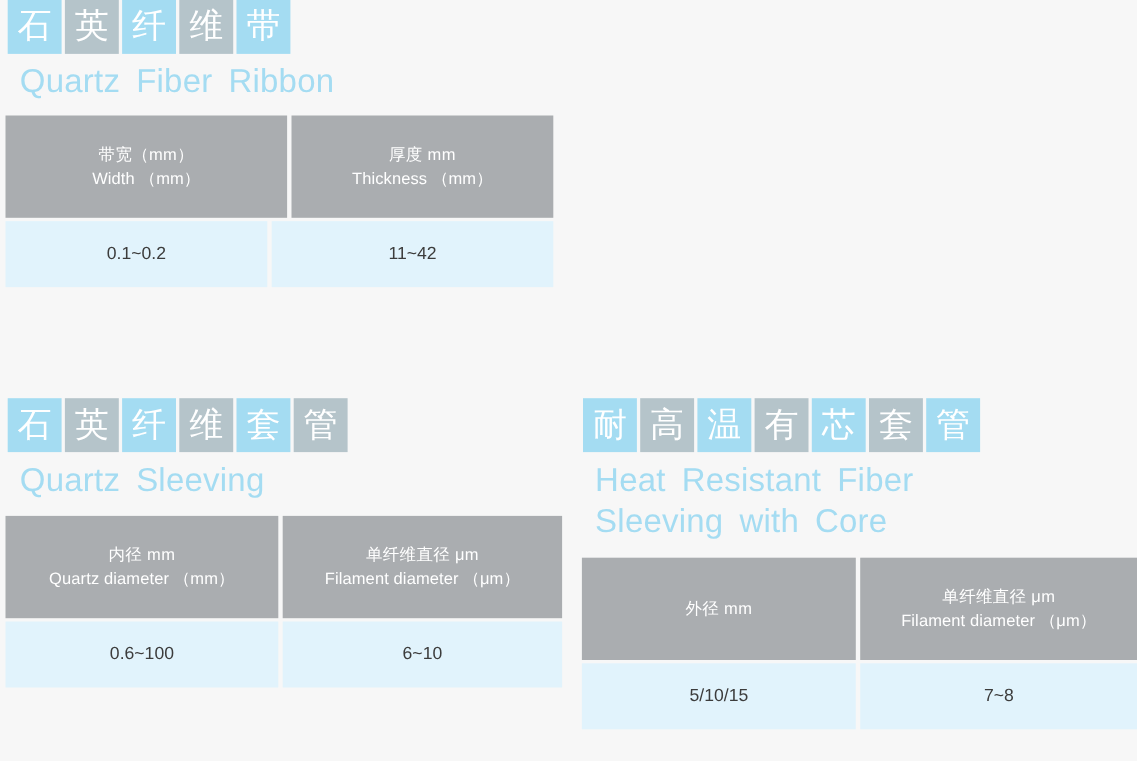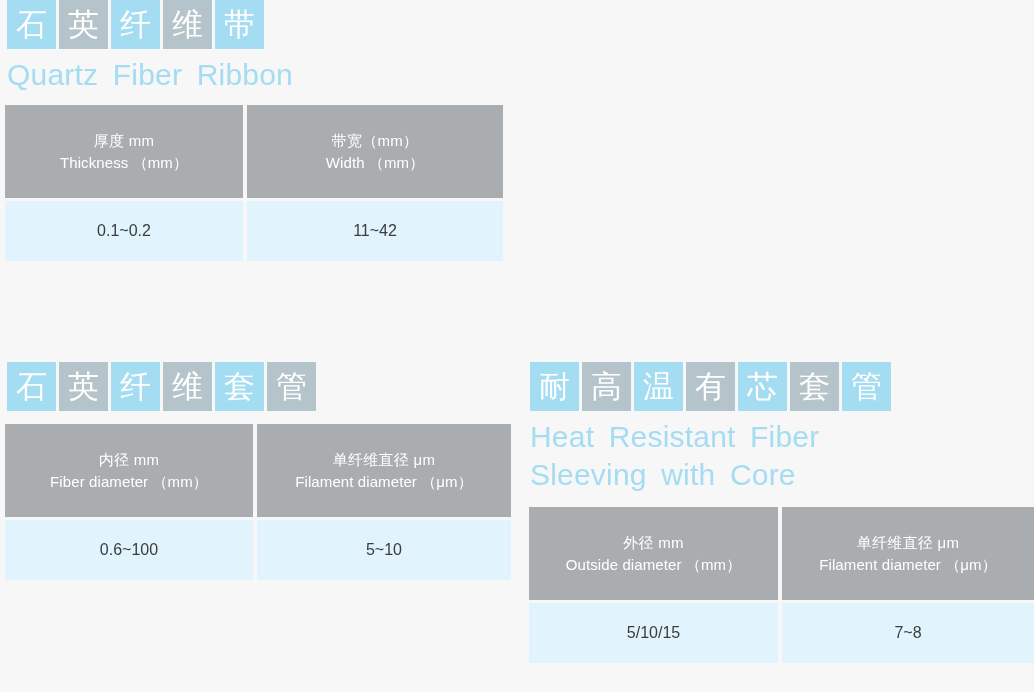--- a/index.html
+++ b/index.html
@@ -52,21 +52,21 @@
     font-family: "DejaVu Sans", "Liberation Sans", sans-serif;
     letter-spacing: 0;
     box-sizing: border-box;
   }
   .cjk-box.tone-blue { background: #a4dcf2; }
   .cjk-box.tone-gray { background: #b5c4ca; }
 
   
   .en-title {
     margin: 0;
-    padding-left: 7px;
+    padding-left: 18px;
     padding-top: 7px;
     font-size: 30px;
     line-height: 38px;
     font-weight: 400;
     color: #a4dcf2;
     word-spacing: 6px;
     letter-spacing: 0.2px;
     white-space: pre-line;
   }
 
@@ -137,27 +137,27 @@
       <span class="cjk-box tone-gray">英</span>
       <span class="cjk-box tone-blue">纤</span>
       <span class="cjk-box tone-gray">维</span>
       <span class="cjk-box tone-blue">带</span>
     </div>
 
     <div class="en-title">Quartz Fiber Ribbon</div>
 
     <div class="spec-table" id="table-ribbon">
       <div class="spec-row head-row">
+        <div class="spec-cell head col-1">
+          <span class="cell-line-cn">带宽（mm）</span>
+          <span class="cell-line-en">Width （mm）</span>
+        </div>
         <div class="spec-cell head col-0">
           <span class="cell-line-cn">厚度 mm</span>
           <span class="cell-line-en">Thickness （mm）</span>
-        </div>
-        <div class="spec-cell head col-1">
-          <span class="cell-line-cn">带宽（mm）</span>
-          <span class="cell-line-en">Width （mm）</span>
         </div>
       </div>
       <div class="spec-row body-row">
         <div class="spec-cell body col-0">0.1~0.2</div>
         <div class="spec-cell body col-1">11~42</div>
       </div>
     </div>
 
   </div>
 
@@ -165,35 +165,36 @@
 
     <div class="cjk-title">
       <span class="cjk-box tone-blue">石</span>
       <span class="cjk-box tone-gray">英</span>
       <span class="cjk-box tone-blue">纤</span>
       <span class="cjk-box tone-gray">维</span>
       <span class="cjk-box tone-blue">套</span>
       <span class="cjk-box tone-gray">管</span>
     </div>
 
+    <div class="en-title">Quartz Sleeving</div>
 
     <div class="spec-table" id="table-sleeving">
       <div class="spec-row head-row">
         <div class="spec-cell head col-0">
           <span class="cell-line-cn">内径 mm</span>
-          <span class="cell-line-en">Fiber diameter （mm）</span>
+          <span class="cell-line-en">Quartz diameter （mm）</span>
         </div>
         <div class="spec-cell head col-1">
           <span class="cell-line-cn">单纤维直径 μm</span>
           <span class="cell-line-en">Filament diameter （μm）</span>
         </div>
       </div>
       <div class="spec-row body-row">
         <div class="spec-cell body col-0">0.6~100</div>
-        <div class="spec-cell body col-1">5~10</div>
+        <div class="spec-cell body col-1">6~10</div>
       </div>
     </div>
 
   </div>
 
   <div class="section" id="section-core">
 
     <div class="cjk-title">
       <span class="cjk-box tone-blue">耐</span>
       <span class="cjk-box tone-gray">高</span>
@@ -204,21 +205,20 @@
       <span class="cjk-box tone-blue">管</span>
     </div>
 
     <div class="en-title">Heat Resistant Fiber
 Sleeving with Core</div>
 
     <div class="spec-table" id="table-core">
       <div class="spec-row head-row">
         <div class="spec-cell head col-0">
           <span class="cell-line-cn">外径 mm</span>
-          <span class="cell-line-en">Outside diameter （mm）</span>
         </div>
         <div class="spec-cell head col-1">
           <span class="cell-line-cn">单纤维直径 μm</span>
           <span class="cell-line-en">Filament diameter （μm）</span>
         </div>
       </div>
       <div class="spec-row body-row">
         <div class="spec-cell body col-0">5/10/15</div>
         <div class="spec-cell body col-1">7~8</div>
       </div>

